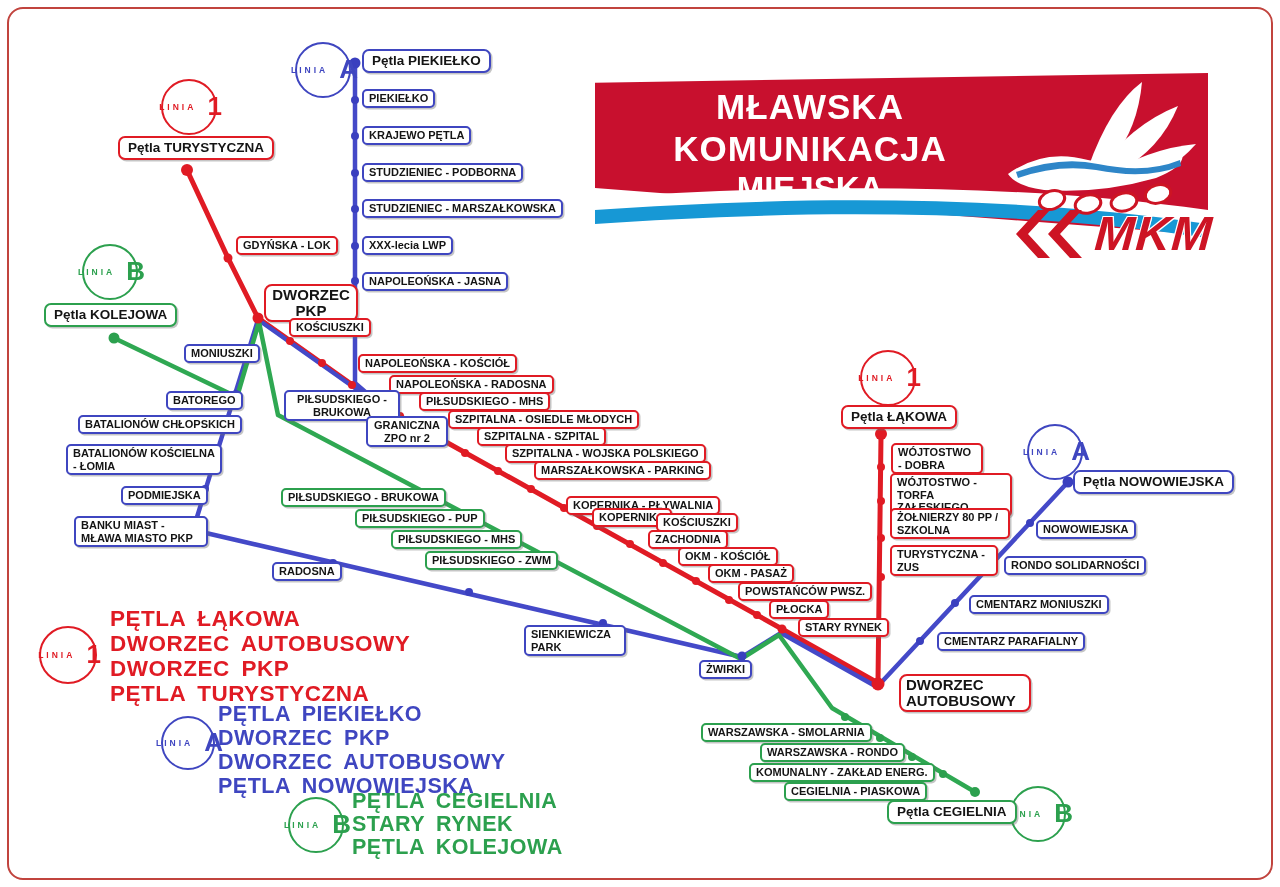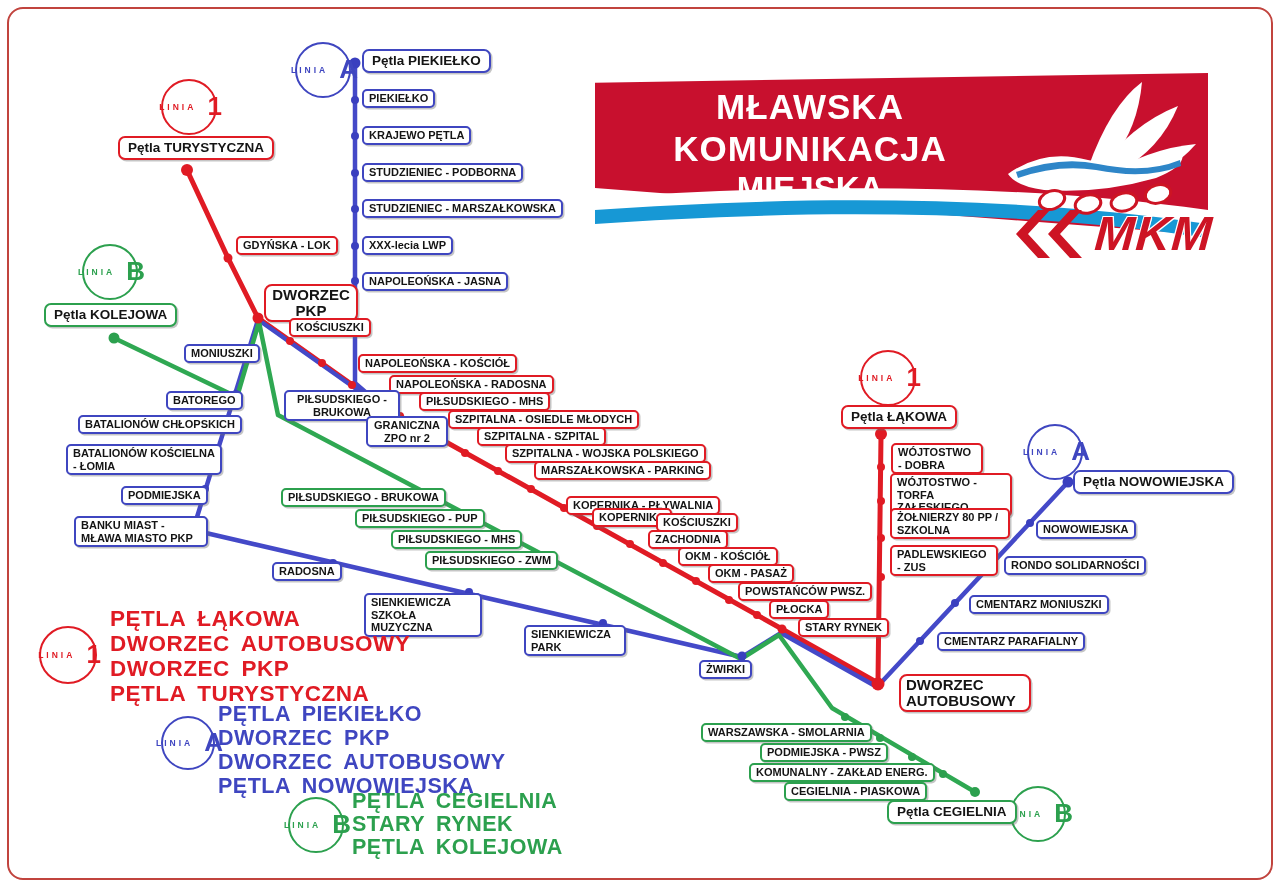--- a/index.html
+++ b/index.html
@@ -226,45 +226,44 @@
 
   <div class="stop b-blue two ctr" style="left:284px;top:390px;width:102px">PIŁSUDSKIEGO - BRUKOWA</div>
   <div class="stop b-blue two ctr" style="left:366px;top:416px;width:68px">GRANICZNA ZPO nr 2</div>
   <div class="stop b-blue" style="left:184px;top:344px">MONIUSZKI</div>
   <div class="stop b-blue" style="left:166px;top:391px">BATOREGO</div>
   <div class="stop b-blue" style="left:78px;top:415px">BATALIONÓW CHŁOPSKICH</div>
   <div class="stop b-blue two" style="left:66px;top:444px;width:142px">BATALIONÓW KOŚCIELNA - ŁOMIA</div>
   <div class="stop b-blue" style="left:121px;top:486px">PODMIEJSKA</div>
   <div class="stop b-blue two" style="left:74px;top:516px;width:120px">BANKU MIAST - MŁAWA MIASTO PKP</div>
   <div class="stop b-blue" style="left:272px;top:562px">RADOSNA</div>
-  <div class="stop b-blue two" style="left:364px;top:593px;width:104px">SIENKIEWICZA SZKOŁA MUZYCZNA</div>
   <div class="stop b-blue two" style="left:524px;top:625px;width:88px">SIENKIEWICZA PARK</div>
   <div class="stop b-blue" style="left:699px;top:660px">ŻWIRKI</div>
 
   <div class="stop b-green big" style="left:44px;top:303px">Pętla KOLEJOWA</div>
   <div class="stop b-green" style="left:281px;top:488px">PIŁSUDSKIEGO - BRUKOWA</div>
   <div class="stop b-green" style="left:355px;top:509px">PIŁSUDSKIEGO - PUP</div>
   <div class="stop b-green" style="left:391px;top:530px">PIŁSUDSKIEGO - MHS</div>
   <div class="stop b-green" style="left:425px;top:551px">PIŁSUDSKIEGO - ZWM</div>
 
   <div class="stop b-red big" style="left:841px;top:405px">Pętla ŁĄKOWA</div>
   <div class="stop b-red two" style="left:891px;top:443px;width:78px">WÓJTOSTWO - DOBRA</div>
   <div class="stop b-red two" style="left:890px;top:473px;width:108px">WÓJTOSTWO - TORFA ZAŁĘSKIEGO</div>
   <div class="stop b-red two" style="left:890px;top:508px;width:106px">ŻOŁNIERZY 80 PP / SZKOLNA</div>
-  <div class="stop b-red two" style="left:890px;top:545px;width:94px">PADLEWSKIEGO - ZUS</div>
+  <div class="stop b-red two" style="left:890px;top:545px;width:94px">TURYSTYCZNA - ZUS</div>
   <div class="stop b-red huge two" style="left:899px;top:674px;width:118px">DWORZEC AUTOBUSOWY</div>
 
   <div class="stop b-blue big" style="left:1073px;top:470px">Pętla NOWOWIEJSKA</div>
   <div class="stop b-blue" style="left:1036px;top:520px">NOWOWIEJSKA</div>
   <div class="stop b-blue" style="left:1004px;top:556px">RONDO SOLIDARNOŚCI</div>
   <div class="stop b-blue" style="left:969px;top:595px">CMENTARZ MONIUSZKI</div>
   <div class="stop b-blue" style="left:937px;top:632px">CMENTARZ PARAFIALNY</div>
 
   <div class="stop b-green" style="left:701px;top:723px">WARSZAWSKA - SMOLARNIA</div>
-  <div class="stop b-green" style="left:760px;top:743px">PODMIEJSKA - PWSZ</div>
+  <div class="stop b-green" style="left:760px;top:743px">WARSZAWSKA - RONDO</div>
   <div class="stop b-green" style="left:749px;top:763px">KOMUNALNY - ZAKŁAD ENERG.</div>
   <div class="stop b-green" style="left:784px;top:782px">CEGIELNIA - PIASKOWA</div>
   <div class="stop b-green big" style="left:887px;top:800px">Pętla CEGIELNIA</div>
 
   <div class="badge bd-red" style="left:39px;top:626px;width:54px;height:54px">
     <span class="w">LINIA</span>
     <span class="v">1</span>
   </div>
   <div class="leg leg-red" style="left:110px;top:606px">
     <div>PĘTLA ŁĄKOWA</div>

